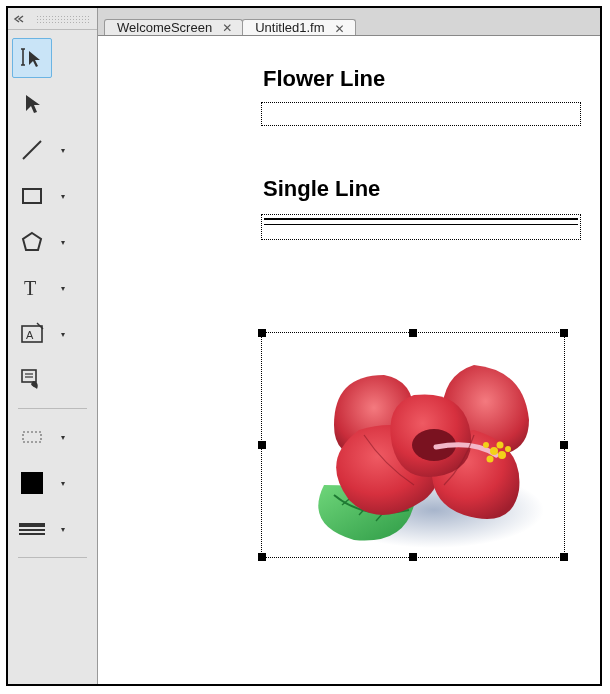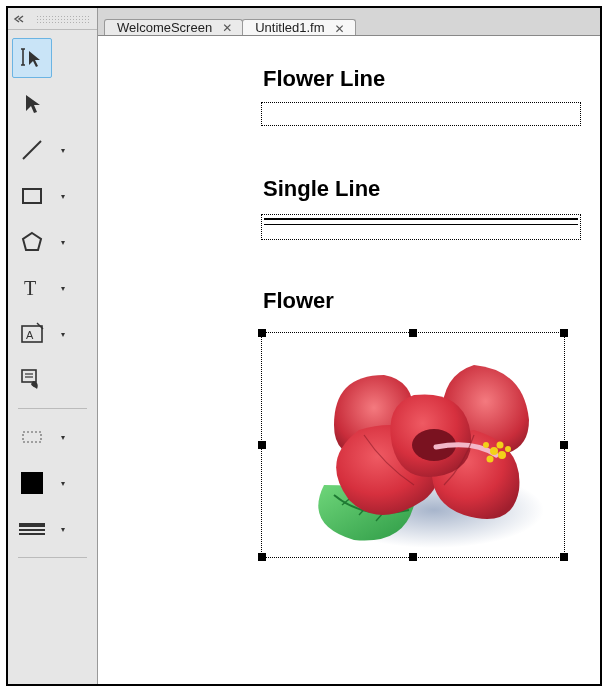--- a/index.html
+++ b/index.html
@@ -316,21 +316,20 @@
 
         <div class="block-title" style="left:165px;top:30px;">Flower Line</div>
         <div class="dashed-box" style="left:163px;top:66px;width:320px;height:24px;"></div>
 
         <div class="block-title" style="left:165px;top:140px;">Single Line</div>
         <div class="dashed-box" style="left:163px;top:178px;width:320px;height:26px;">
           <div class="dbl-line-inner" style="top:3px;"></div>
           <div class="dbl-line-inner" style="top:9px;border-top-width:1px"></div>
         </div>
 
-        <div class="block-title" style="left:165px;top:252px;">Flower</div>
 
         <div class="selection-box" style="left:163px;top:296px;width:304px;height:226px;">
 
           <div class="sel-handle" style="left:0;top:0"></div>
           <div class="sel-handle" style="left:50%;top:0"></div>
           <div class="sel-handle" style="left:100%;top:0"></div>
           <div class="sel-handle" style="left:0;top:50%"></div>
           <div class="sel-handle" style="left:100%;top:50%"></div>
           <div class="sel-handle" style="left:0;top:100%"></div>
           <div class="sel-handle" style="left:50%;top:100%"></div>

